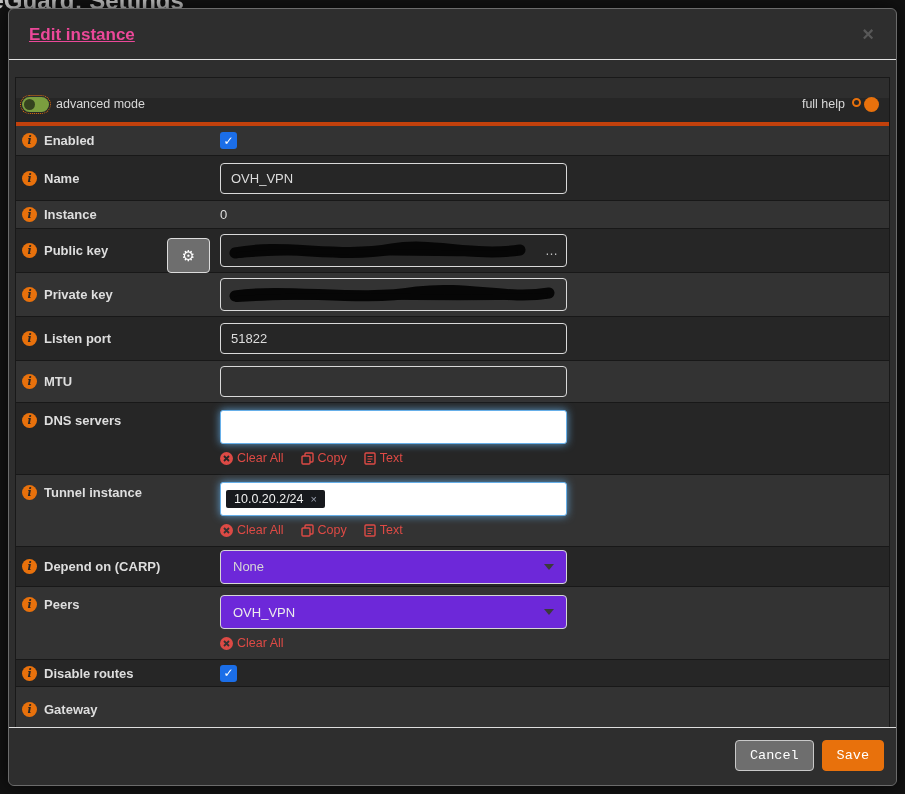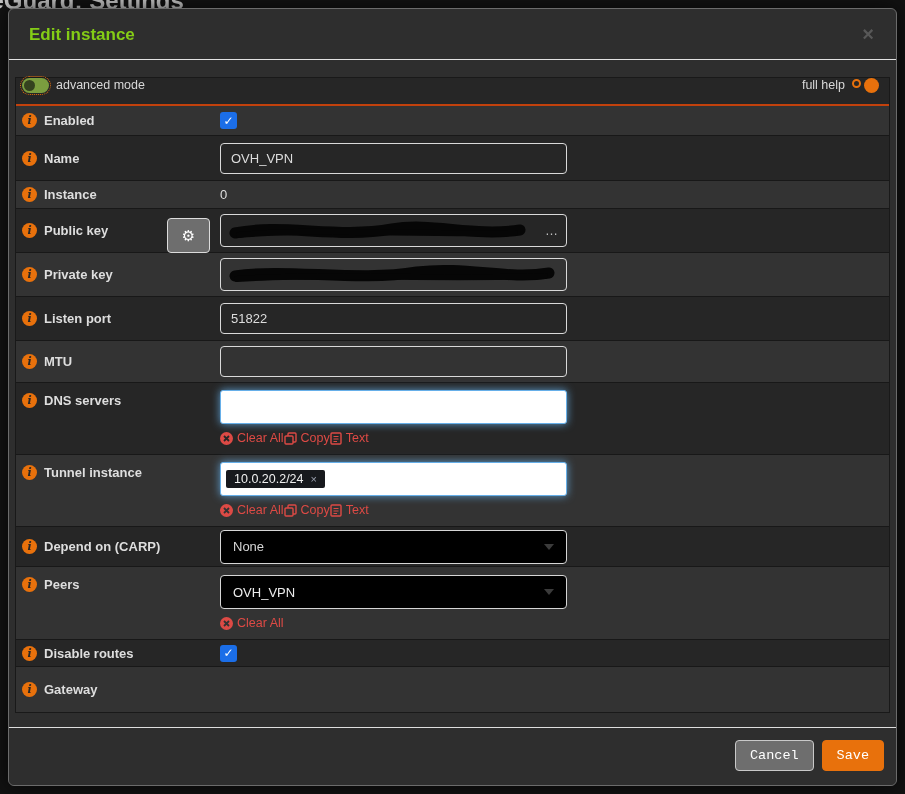--- a/index.html
+++ b/index.html
@@ -25,21 +25,21 @@
     font-size:24px;font-weight:bold;color:#c9c9c9;white-space:nowrap;
   }
   
   .modal{
     position:absolute;left:8px;top:8px;width:889px;height:778px;
     background:var(--modal-bg);
     border:1px solid #6b6b6b;border-radius:6px;
     box-shadow:0 0 20px rgba(0,0,0,.7);
   }
   .modal-header{position:relative;padding:16px 20px 14px;border-bottom:1px solid #e2e2e2;}
-  .modal-title{font-size:17px;font-weight:bold;color:#84cc16;}
+  .modal-title{font-size:17px;font-weight:bold;color:#ec4899;text-decoration:underline;}
   .modal-close{
     position:absolute;right:16px;top:14px;background:none;border:none;
     color:#585858;font-size:20px;font-weight:bold;line-height:1;cursor:pointer;
     font-family:inherit;
   }
   .modal-body{padding:17px 6px 0;}
   .form-table{border:1px solid #191919;}
   .row{
     display:grid;grid-template-columns:198px 1fr;align-items:center;
     padding:0 10px 0 6px;border-bottom:1px solid #181818;
@@ -54,21 +54,22 @@
     flex:0 0 15px;width:15px;height:15px;border-radius:50%;
     background:var(--orange);color:#262626;text-align:center;
     font:italic bold 11px/15px "DejaVu Serif",serif;
   }
   .val{display:flex;flex-direction:column;justify-content:center;position:relative;}
   .static-val{font-size:13px;color:var(--txt);}
   
   .toolbar-row{
     display:flex;justify-content:space-between;align-items:center;
     height:28px;padding:0 10px 12px 6px;background:var(--row-dark);
-    border-bottom:2px solid #c2410c;
+    border-bottom:4px solid #c2410c;
+    margin-top:20px;
   }
   .tgl-wrap{display:flex;align-items:center;gap:7px;font-size:12.5px;color:#d8d8d8;cursor:pointer;}
   .tg-adv{position:relative;width:27px;height:15px;border-radius:8px;background:#7b9e3f;
     outline:1px dotted var(--orange);outline-offset:1px;}
   .tg-adv::after{content:"";position:absolute;left:2px;top:2px;width:11px;height:11px;border-radius:50%;background:#35421f;}
   .tg-help{position:relative;width:27px;height:15px;}
   .tg-help .c1{position:absolute;left:0;top:1px;width:9px;height:9px;border:2px solid var(--orange);border-radius:50%;}
   .tg-help .c2{position:absolute;right:0;top:0;width:15px;height:15px;background:var(--orange);border-radius:50%;}
   
   .cb{width:17px;height:17px;background:var(--blue);border-radius:3px;color:#fff;
@@ -82,25 +83,25 @@
   .key-ellipsis{position:absolute;right:8px;top:8px;font-size:13px;color:#c0c0c0;}
   .tf{
     width:347px;height:34px;background:#fff;border:1px solid var(--focus);border-radius:3px;
     box-shadow:0 0 9px rgba(102,175,233,.85);display:flex;align-items:center;padding:8px 5px;
   }
   .chip{
     background:#17191d;color:#f0f0f0;font-size:12.5px;padding:2px 8px;border-radius:2px;
     display:inline-flex;align-items:center;gap:7px;
   }
   .chip-x{color:#9aa0ae;font-size:11px;cursor:pointer;}
-  .acts{display:flex;align-items:center;margin:7px 0 9px;}
+  .acts{display:flex;gap:17px;align-items:center;margin:7px 0 9px;}
   .act{display:flex;align-items:center;gap:4px;color:var(--red);font-size:12.5px;cursor:pointer;}
   .act svg{display:block;}
   .dd{
-    width:347px;height:34px;background:#000000;border:1px solid #d6d6d6;border-radius:4px;
+    width:347px;height:34px;background:#6d28d9;border:1px solid #d6d6d6;border-radius:4px;
     display:flex;align-items:center;justify-content:space-between;padding:0 12px;
     color:#ececec;font-size:13px;cursor:pointer;
   }
   .caret{width:0;height:0;border-left:5px solid transparent;border-right:5px solid transparent;border-top:6px solid #3b3b3b;}
   .gear-btn{
     position:absolute;left:-53px;top:4px;width:43px;height:35px;
     background:#6e6e6e;border:1px solid #dcdcdc;border-radius:4px;color:#fff;
     font-size:15px;line-height:1;cursor:pointer;font-family:inherit;
   }
   

